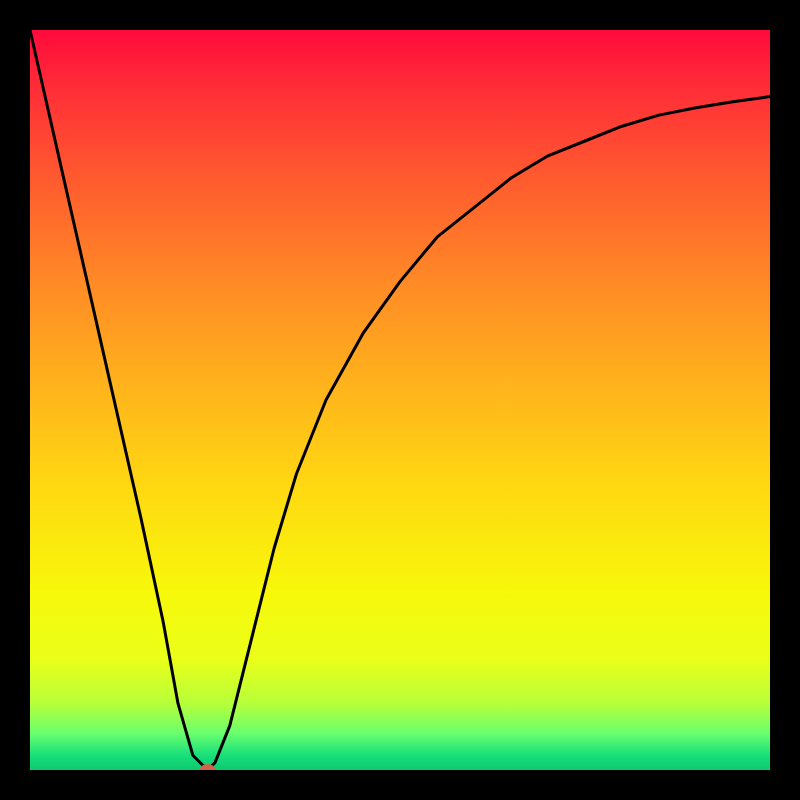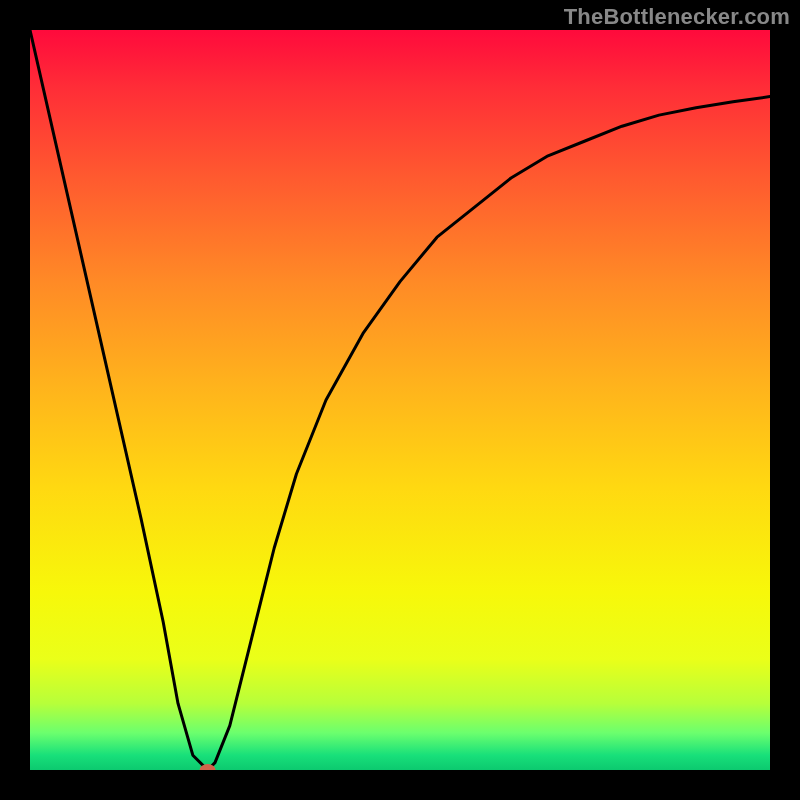--- a/index.html
+++ b/index.html
@@ -67,21 +67,20 @@
   }
   .marker {
     fill: #d1654b;
     stroke: none;
   }
 </style>
 </head>
 <body>
 
 <div class="frame">
-  <div class="attribution">TheBottlenecker.com</div>
 
   <div class="plot-area">
     <div class="gradient"></div>
     <svg class="curve" viewBox="0 0 740 740" preserveAspectRatio="none">
       <polyline points="0.0,0.0 37.0,162.8 74.0,325.6 111.0,488.4 133.2,592.0 148.0,673.4 162.8,725.2 177.6,740.0 185.0,732.6 199.8,695.6 222.0,606.8 244.2,518.0 266.4,444.0 296.0,370.0 333.0,303.4 370.0,251.6 407.0,207.2 444.0,177.6 481.0,148.0 518.0,125.8 555.0,111.0 592.0,96.2 629.0,85.1 666.0,77.7 703.0,71.8 740.0,66.6"></polyline>
       <ellipse class="marker" cx="177.6" cy="740.0" rx="8" ry="6" fill="#d1654b"></ellipse>
     </svg>
   </div>
 </div>
 

